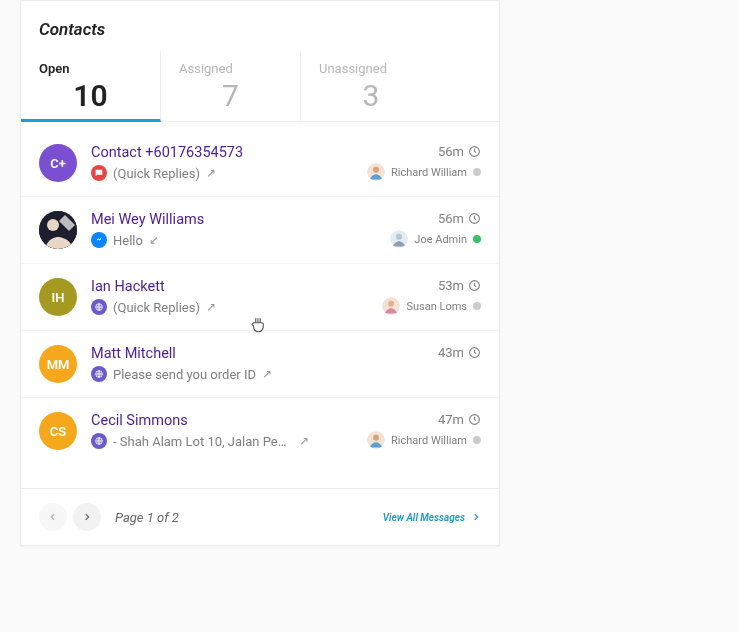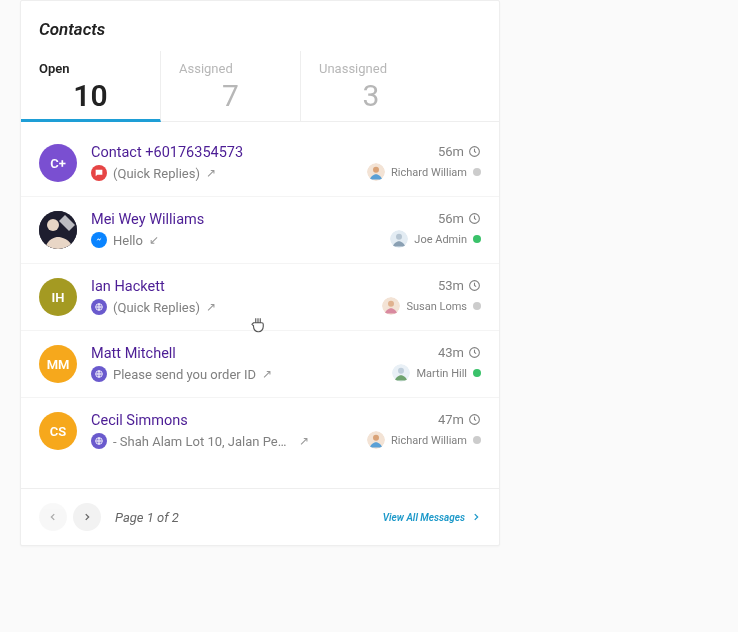--- a/index.html
+++ b/index.html
@@ -214,31 +214,20 @@
       <div class="row-right">
         <div class="timeline">
           <span>43m</span>
           <span class="clock">
               <svg viewBox="0 0 24 24" fill="none" stroke-width="2">
                 <circle cx="12" cy="12" r="9"></circle>
                 <path d="M12 7v5l3 2"></path>
               </svg>
             </span>
         </div>
-        <div class="assignline">
-          <span class="assign-avatar">
-              <svg viewBox="0 0 24 24">
-                <circle cx="12" cy="12" r="12" fill="#e9f0f6"></circle>
-                <circle cx="12" cy="9" r="4" fill="#c0cedb"></circle>
-                <path d="M4 22c1-5 6-7 8-7s7 2 8 7" fill="#6fa36f"></path>
-              </svg>
-            </span>
-          <span>Martin Hill</span>
-          <span class="status-dot status-online"></span>
-        </div>
       </div>
     </div>
 
     <div class="row">
       <div class="avatar" style="background:#f6a81c">CS</div>
       <div class="row-main">
         <div class="name">Cecil Simmons</div>
         <div class="msgline">
           <span class="channel-badge" style="background:#6a5acd">
             <svg viewBox="0 0 24 24" fill="none" stroke="#fff" stroke-width="2">

